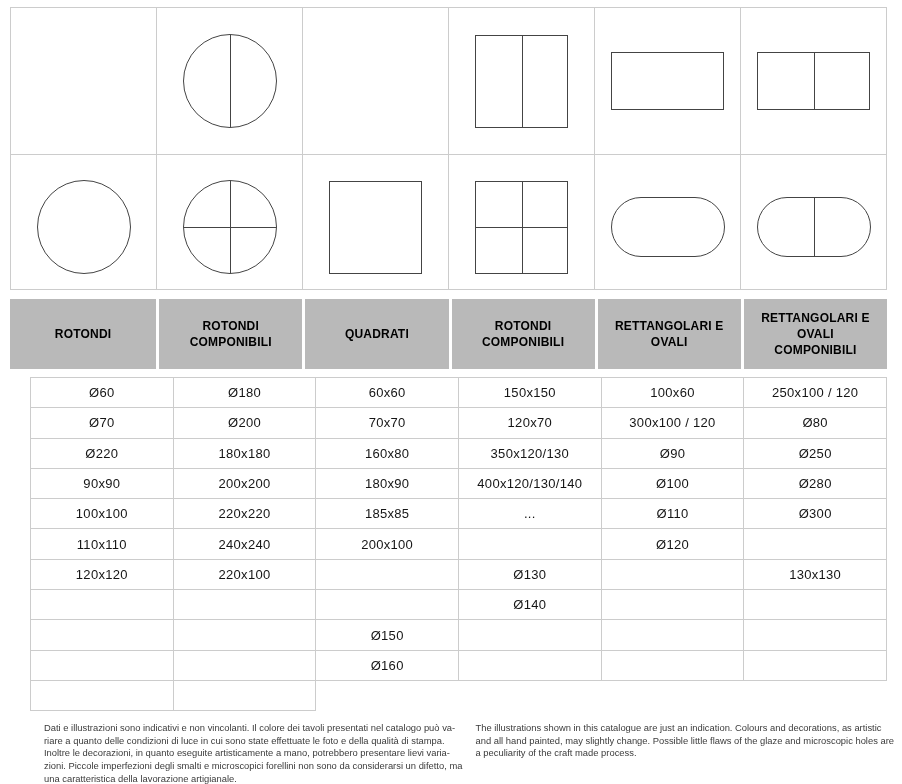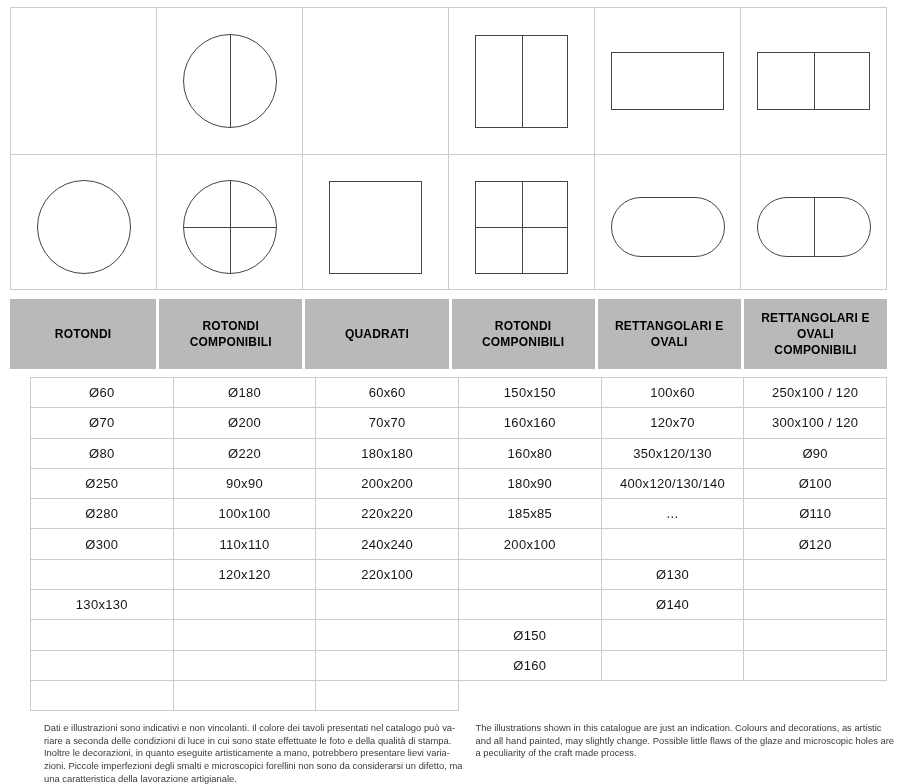--- a/index.html
+++ b/index.html
@@ -114,21 +114,20 @@
       <div class="data-cell">Ø60</div>
       <div class="data-cell">Ø180</div>
       <div class="data-cell">60x60</div>
       <div class="data-cell">150x150</div>
       <div class="data-cell">100x60</div>
       <div class="data-cell">250x100 / 120</div>
 
       <div class="data-cell">Ø70</div>
       <div class="data-cell">Ø200</div>
       <div class="data-cell">70x70</div>
-      <div class="data-cell">160x160</div>
       <div class="data-cell">120x70</div>
       <div class="data-cell">300x100 / 120</div>
 
       <div class="data-cell">Ø80</div>
       <div class="data-cell">Ø220</div>
       <div class="data-cell">180x180</div>
       <div class="data-cell">160x80</div>
       <div class="data-cell">350x120/130</div>
 
       <div class="data-cell">Ø90</div>
@@ -183,21 +182,21 @@
       <div class="data-cell"></div>
       <div class="data-cell"></div>
       <div class="data-cell"></div>
       <div class="data-cell"></div>
     </div>
   </div>
 
   <div class="footnotes">
     <div class="footnote footnote-it">
       <div class="ln">Dati e illustrazioni sono indicativi e non vincolanti. Il colore dei tavoli presentati nel catalogo può va-</div>
-      <div class="ln">riare a seconda delle condizioni di luce in cui sono state effettuate le foto e della qualità di stampa.</div>
+      <div class="ln">riare a quanto delle condizioni di luce in cui sono state effettuate le foto e della qualità di stampa.</div>
       <div class="ln">Inoltre le decorazioni, in quanto eseguite artisticamente a mano, potrebbero presentare lievi varia-</div>
       <div class="ln">zioni. Piccole imperfezioni degli smalti e microscopici forellini non sono da considerarsi un difetto, ma</div>
       <div class="ln">una caratteristica della lavorazione artigianale.</div>
     </div>
     <div class="footnote footnote-en">
       <div class="ln">The illustrations shown in this catalogue are just an indication. Colours and decorations, as artistic</div>
       <div class="ln">and all hand painted, may slightly change. Possible little flaws of the glaze and microscopic holes are</div>
       <div class="ln">a peculiarity of the craft made process.</div>
     </div>
   </div>

